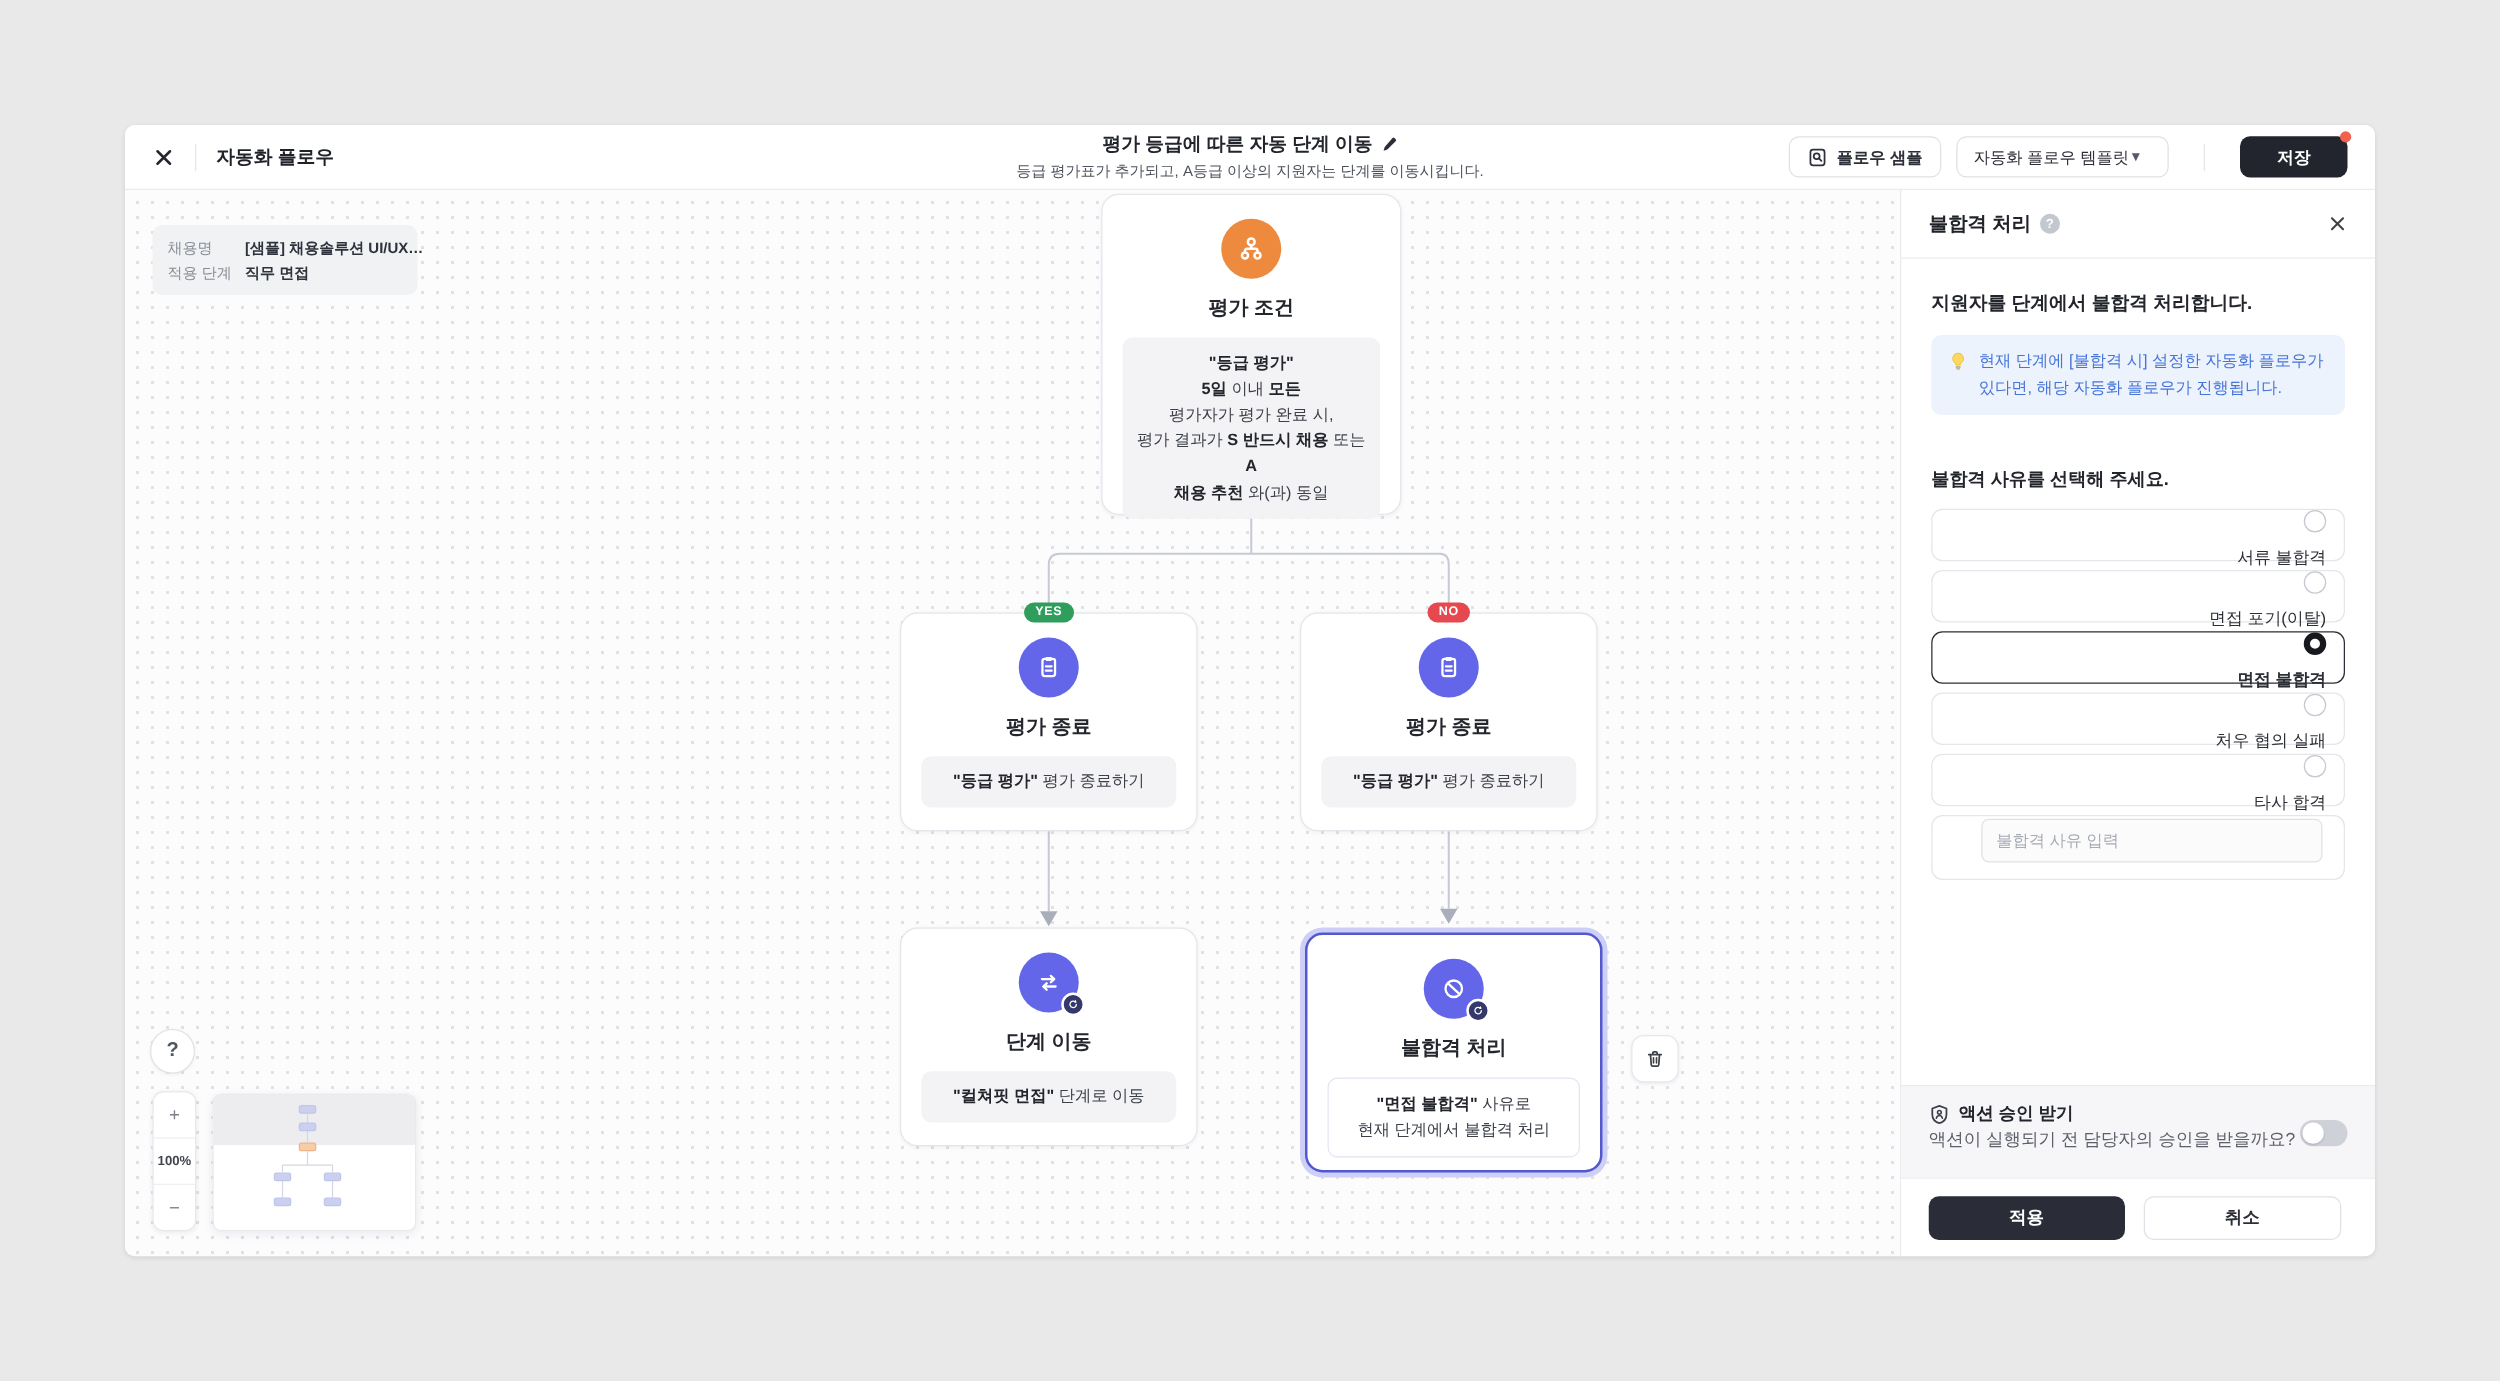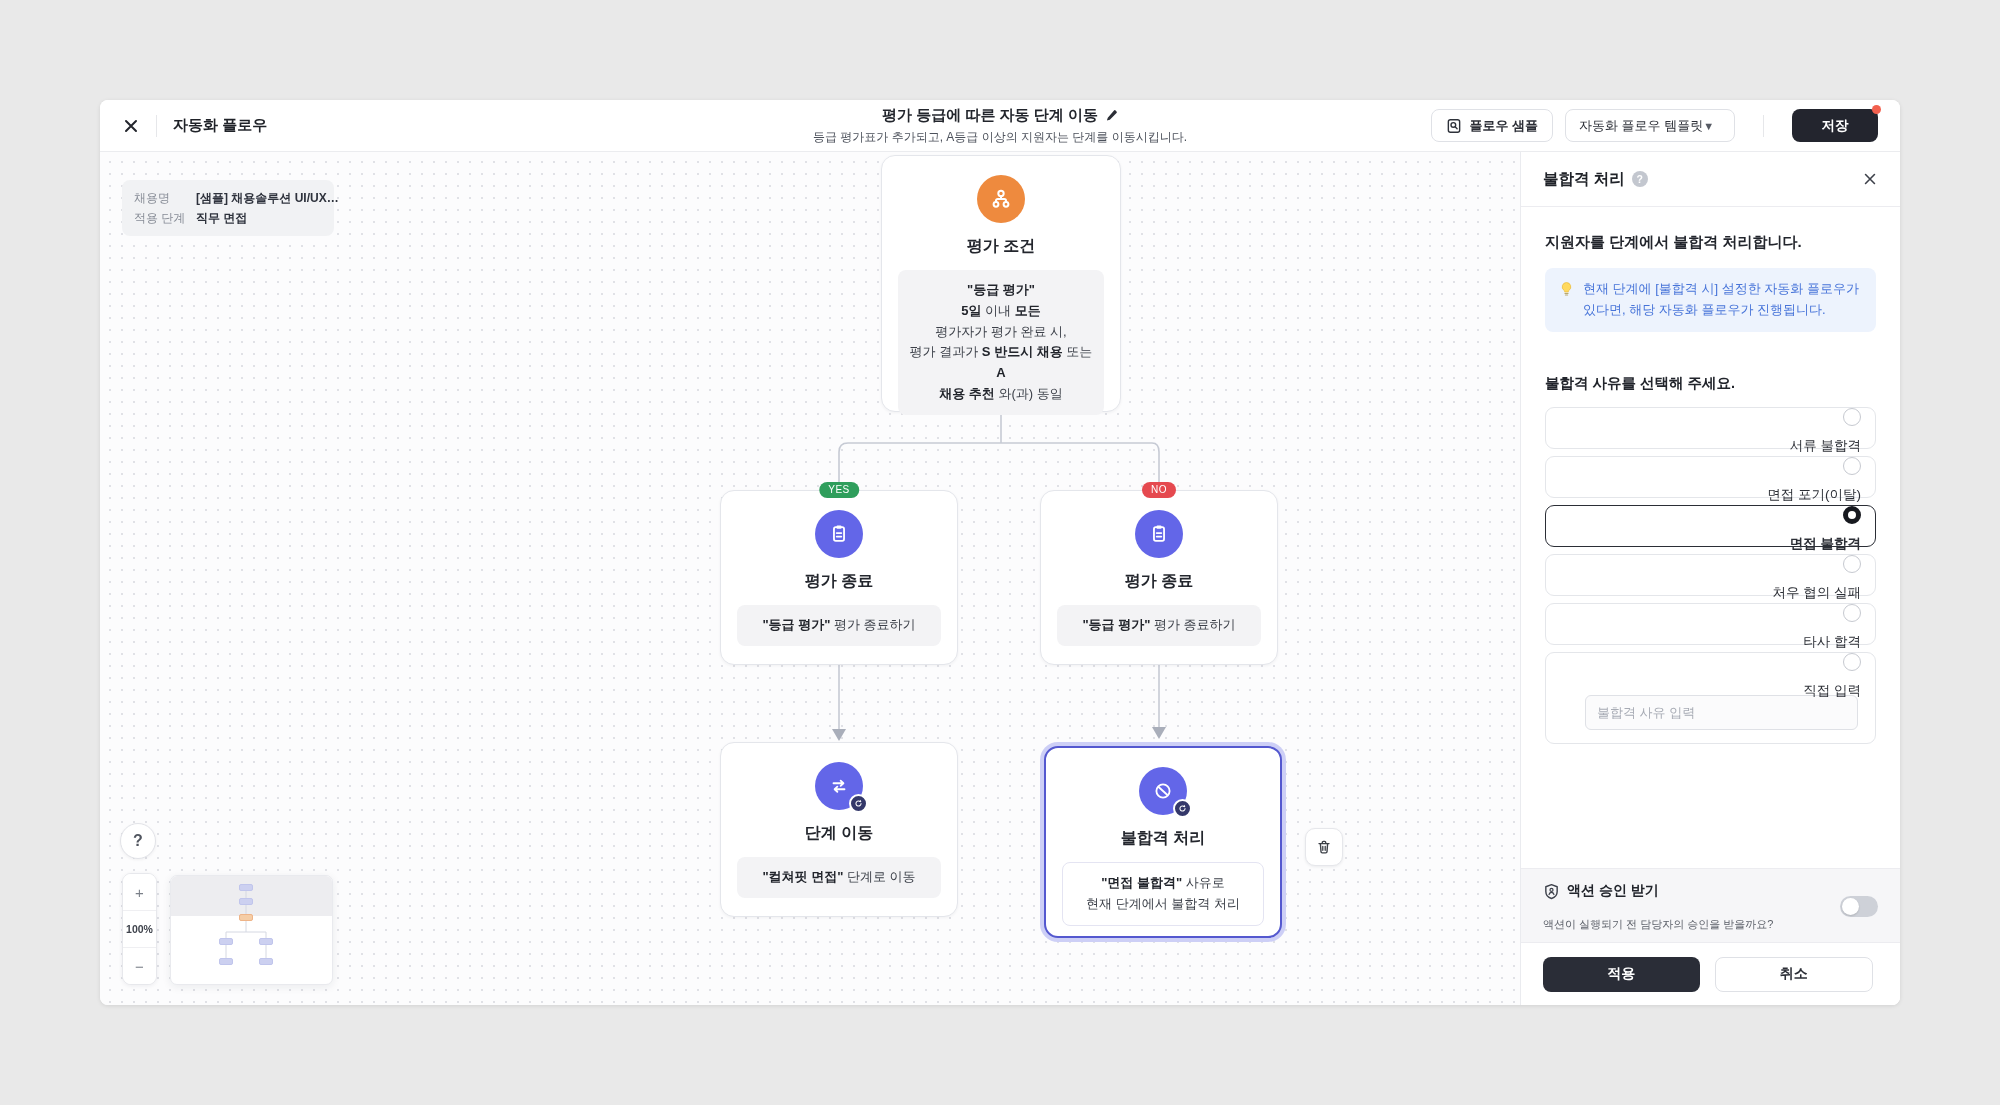--- a/index.html
+++ b/index.html
@@ -88,21 +88,21 @@
   .node-title { font-size:16px; font-weight:bold; color:#23262d; margin-top:13px; }
   .node-box {
     margin:13px 16px 0; width:calc(100% - 32px);
     background:#f3f3f5; border-radius:8px; padding:10px 8px;
     font-size:13px; line-height:1.6; color:#3c4049; text-align:center;
   }
   .node-box .sb { font-weight:bold; color:#22252c; }
   .node.selected .node-box { background:#fff; border:1px solid #e4e4f2; }
   .branch-badge {
     position:absolute; transform:translate(-50%,-50%); z-index:4;
-    padding:2px 9px 3px; border-radius:10px; color:#fff; font-size:10px; font-weight:normal; letter-spacing:.5px;
+    padding:2px 9px 3px; border-radius:10px; color:#fff; font-size:10px; font-weight:bold; letter-spacing:.5px;
   }
   .badge-yes { background:#2f9e5c; }
   .badge-no { background:#e5494f; }
   .trash-btn {
     position:absolute; left:1205px; top:676px; width:38px; height:38px;
     background:#fff; border:1px solid #e6e7eb; border-radius:10px;
     display:flex; align-items:center; justify-content:center; cursor:pointer;
     box-shadow:0 1px 3px rgba(30,34,50,.08);
   }
   
@@ -168,21 +168,21 @@
     background:#fbfbfc; border:1px solid #dfe1e6; border-radius:6px;
     padding:0 11px; font-size:13px; color:#2c2f36; font-family:inherit;
   }
   .opt-input::placeholder { color:#a7abb4; }
   .approval {
     position:absolute; left:0; right:0; bottom:63px; height:74px;
     background:#f6f6f8; border-top:1px solid #ececf0; padding:13px 22px 0;
   }
   .approval-title-row { display:flex; align-items:center; gap:7px; }
   .approval-title { font-size:14px; font-weight:bold; color:#22252c; }
-  .approval-desc { font-size:11px; color:#5c6069; margin-top:17px; }
+  .approval-desc { font-size:14px; color:#5c6069; margin-top:3px; }
   .toggle {
     position:absolute; right:22px; top:27px; width:38px; height:21px; border-radius:11px;
     background:#ced1d8; cursor:pointer; border:none;
   }
   .toggle .knob { position:absolute; left:2px; top:2px; width:17px; height:17px; border-radius:50%; background:#fff; box-shadow:0 1px 2px rgba(0,0,0,.15); }
   .panel-footer {
     position:absolute; left:0; right:0; bottom:0; height:63px; background:#fff;
     border-top:1px solid #ececf0; display:flex; align-items:center; padding:0 27px 0 22px; gap:15px;
   }
   .apply-btn {
@@ -429,24 +429,20 @@
       <span class="opt-label">처우 협의 실패</span>
     </div>
   </div>
           <div class="opt">
     <div class="opt-row">
       <span class="radio"></span>
       <span class="opt-label">타사 합격</span>
     </div>
   </div>
           <div class="opt">
-    <div class="opt-row">
-      <span class="radio"></span>
-      <span class="opt-label">직접 입력</span>
-    </div>
   <input class="opt-input" placeholder="불합격 사유 입력" style="">
           </div>
         </div>
     </div>
 
     <div class="approval">
       <div class="approval-title-row">
         <svg width="17" height="17" viewBox="0 0 18 18">
           <path d="M9 1.8 L15 4 v5 c0 4-2.7 6.4-6 7.4 C5.7 15.4 3 13 3 9 V4 Z" fill="none" stroke="#3d414b" stroke-width="1.5" stroke-linejoin="round"></path>
           <circle cx="9" cy="7.3" r="1.6" fill="none" stroke="#3d414b" stroke-width="1.3"></circle>

